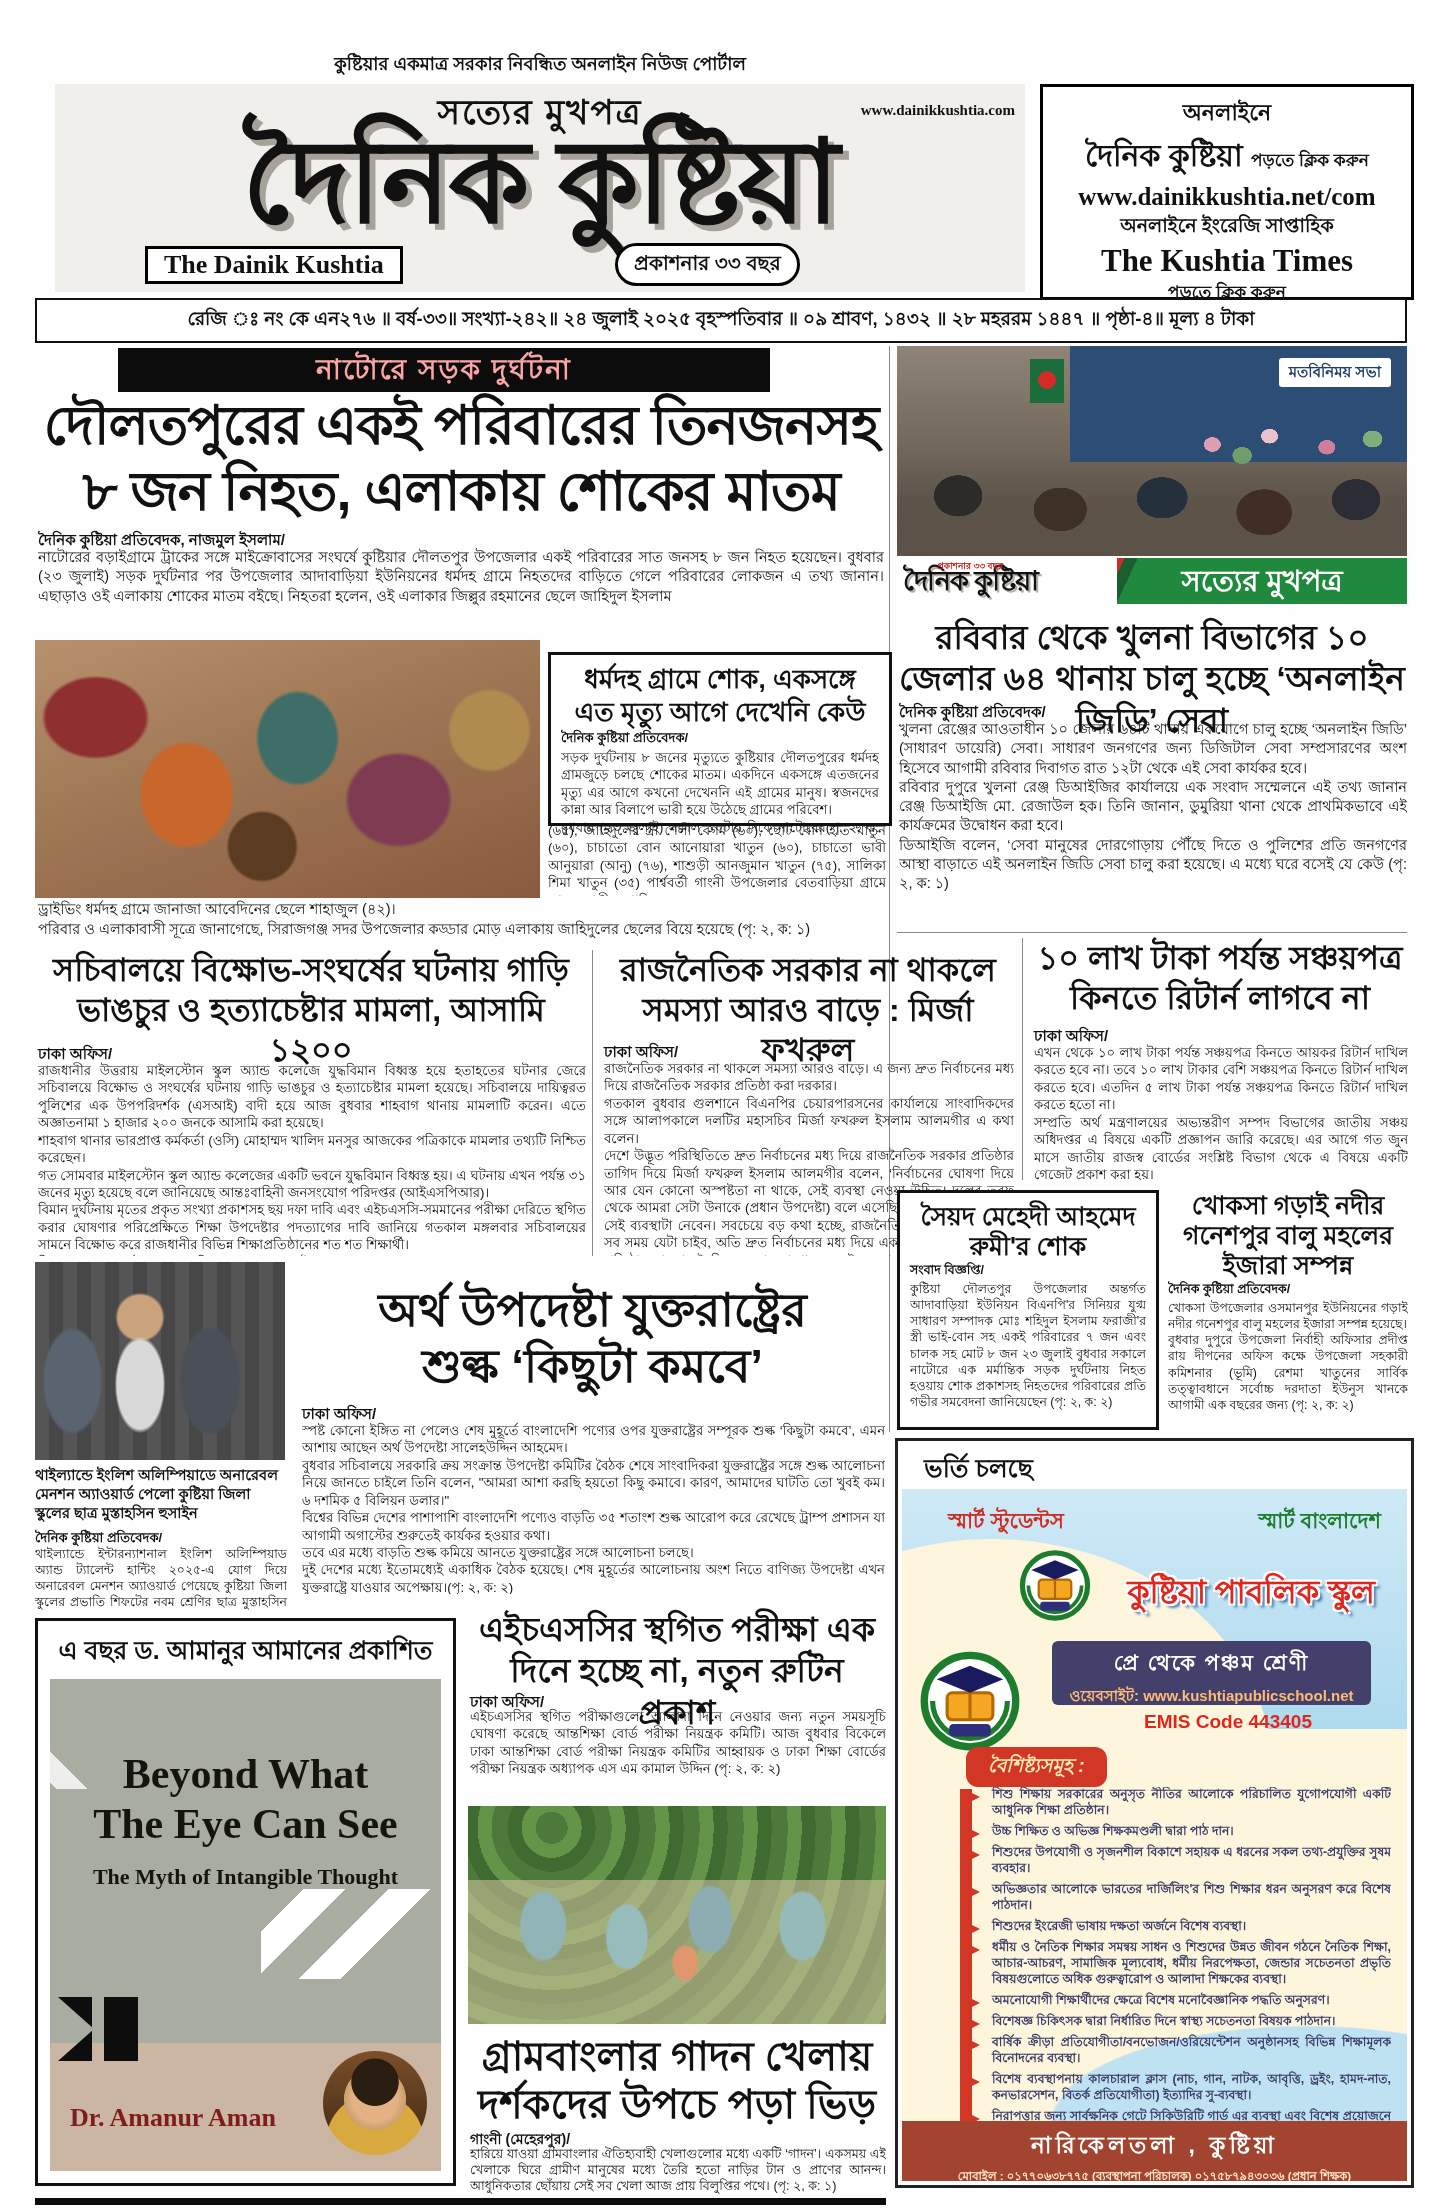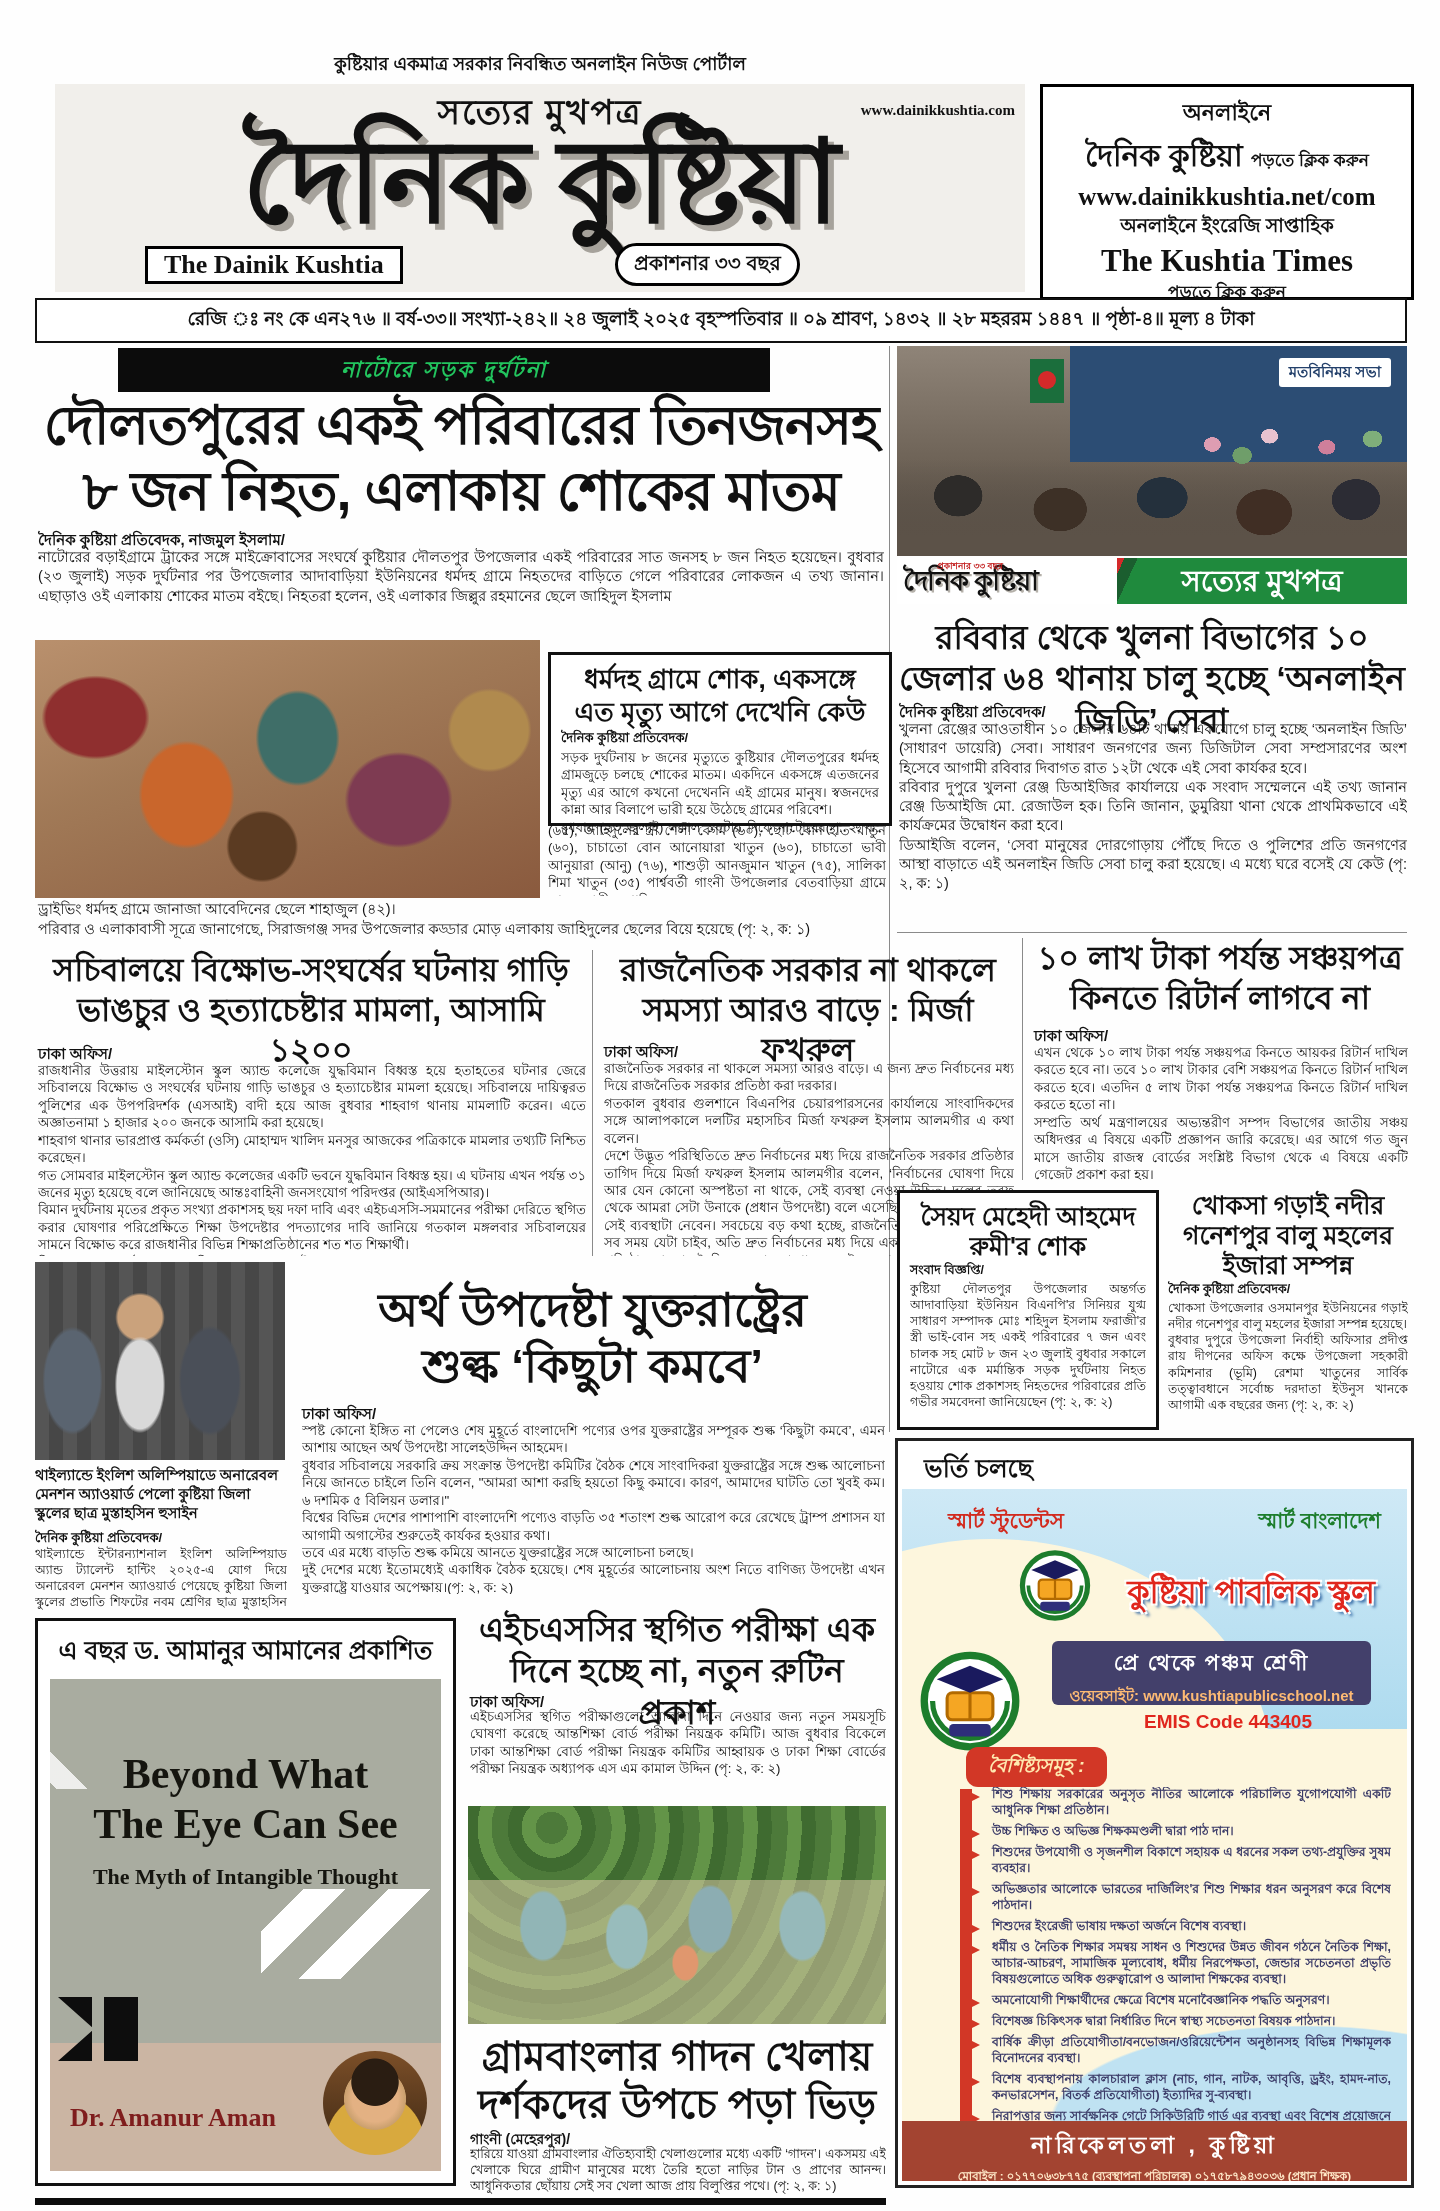--- a/index.html
+++ b/index.html
@@ -26,21 +26,21 @@
   .sidebox .l2{font-size:30px;font-weight:bold;}
   .sidebox .l2 small{font-size:17px;}
   .sidebox .url{font-size:25px;font-weight:bold;}
   .sidebox .l4{font-size:19px;font-weight:bold;}
   .sidebox .kt{font-size:31px;font-weight:bold;}
   .sidebox .l6{font-size:17px;font-weight:bold;}
   .sidebox .url2{font-size:19px;font-weight:bold;}
   .regline{border:2px solid #111;font-size:18.5px;font-weight:bold;padding:5px 0;background:#fff;}
 
   
-  .kicker{background:#0c0c0c;color:#22c55e;font-size:22px;font-weight:bold;letter-spacing:2px;line-height:44px;font-style:italic;}
+  .kicker{background:#0c0c0c;color:#fca5a5;font-size:28px;font-weight:bold;letter-spacing:2px;line-height:44px;}
   .h-xxl{font-size:54px;font-weight:bold;line-height:1.1;letter-spacing:-1px;}
   .h-xl{font-size:46px;font-weight:bold;line-height:1.15;}
   .h-l{font-size:33px;font-weight:bold;line-height:1.25;margin-top:7px;}
   .h-m{font-size:32px;font-weight:bold;line-height:1.25;}
   .h-box{font-size:26px;font-weight:bold;line-height:1.25;}
   .h-gadon{font-size:40px;font-weight:bold;line-height:1.2;}
   .byline{font-size:15px;font-weight:bold;}
   .body-t{font-size:14.5px;line-height:1.33;}
   .body-s{font-size:13.2px;line-height:1.32;}
   .vline{width:1px;background:#8a8a8a;}

